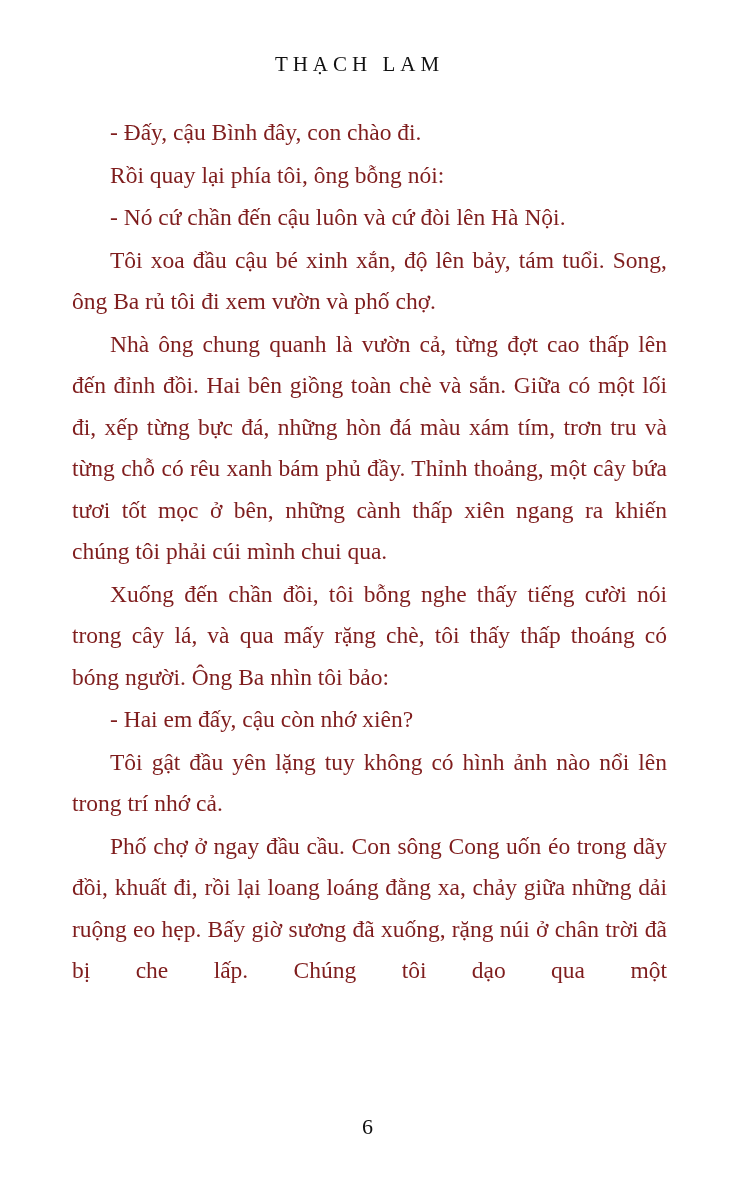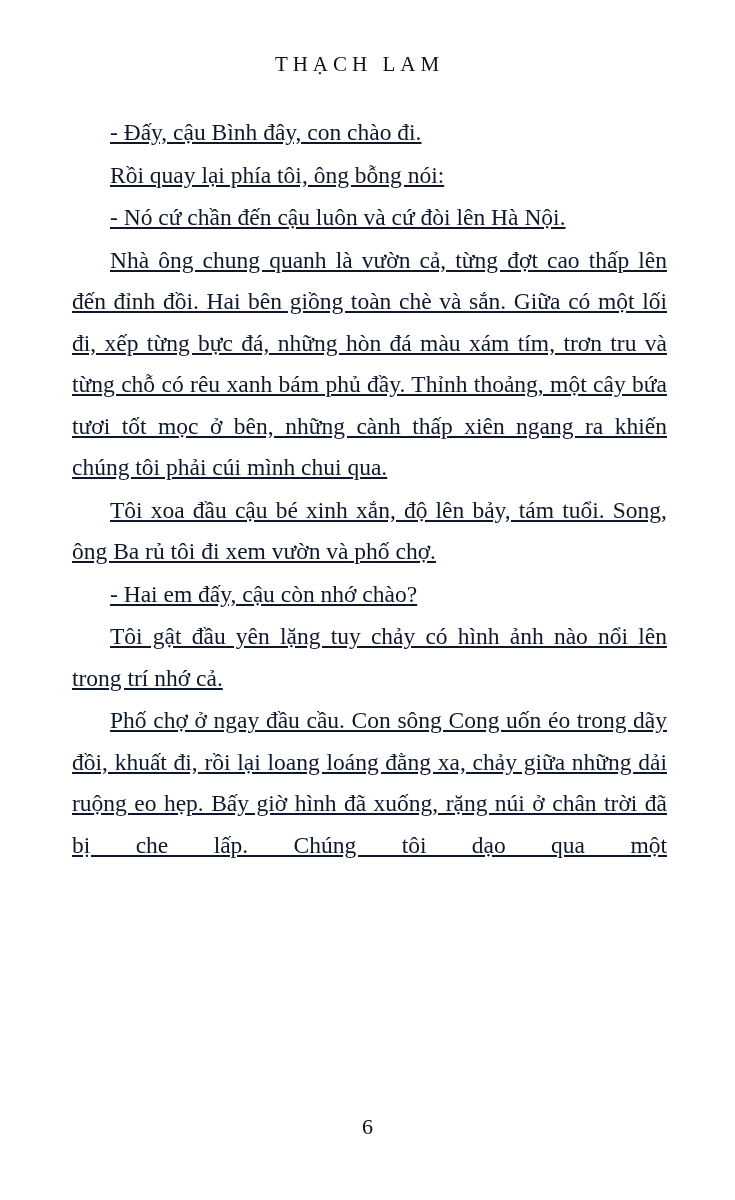--- a/index.html
+++ b/index.html
@@ -34,22 +34,21 @@
   }
   .body-text {
     position: absolute;
     top: 112px;
     left: 72px;
     width: 595px;
     font-size: 23.5px;
     line-height: 41.5px;
     text-align: justify;
     text-justify: inter-word;
-    color: #0f172a;
-    text-decoration: underline;
+    color: #7f1d1d;
   }
   .body-text p {
     margin: 0 0 1px 0;
     text-indent: 38px;
   }
   .body-text p.dash {
     text-indent: 38px;
   }
   
   .body-text p.cut::after {
@@ -71,22 +70,23 @@
 <body>
 
 <div class="page">
 
   <div class="running-head">THẠCH LAM</div>
 
   <div class="body-text">
     <p class="dash">- Đấy, cậu Bình đây, con chào đi.</p>
     <p>Rồi quay lại phía tôi, ông bỗng nói:</p>
     <p class="dash">- Nó cứ chần đến cậu luôn và cứ đòi lên Hà Nội.</p>
+    <p>Tôi xoa đầu cậu bé xinh xắn, độ lên bảy, tám tuổi. Song, ông Ba rủ tôi đi xem vườn và phố chợ.</p>
     <p>Nhà ông chung quanh là vườn cả, từng đợt cao thấp lên đến đỉnh đồi. Hai bên giồng toàn chè và sắn. Giữa có một lối đi, xếp từng bực đá, những hòn đá màu xám tím, trơn tru và từng chỗ có rêu xanh bám phủ đầy. Thỉnh thoảng, một cây bứa tươi tốt mọc ở bên, những cành thấp xiên ngang ra khiến chúng tôi phải cúi mình chui qua.</p>
-    <p>Tôi xoa đầu cậu bé xinh xắn, độ lên bảy, tám tuổi. Song, ông Ba rủ tôi đi xem vườn và phố chợ.</p>
-    <p class="dash">- Hai em đấy, cậu còn nhớ chào?</p>
-    <p>Tôi gật đầu yên lặng tuy chảy có hình ảnh nào nổi lên trong trí nhớ cả.</p>
-    <p class="cut">Phố chợ ở ngay đầu cầu. Con sông Cong uốn éo trong dãy đồi, khuất đi, rồi lại loang loáng đằng xa, chảy giữa những dải ruộng eo hẹp. Bấy giờ hình đã xuống, rặng núi ở chân trời đã bị che lấp. Chúng tôi dạo qua một</p>
+    <p>Xuống đến chần đồi, tôi bỗng nghe thấy tiếng cười nói trong cây lá, và qua mấy rặng chè, tôi thấy thấp thoáng có bóng người. Ông Ba nhìn tôi bảo:</p>
+    <p class="dash">- Hai em đấy, cậu còn nhớ xiên?</p>
+    <p>Tôi gật đầu yên lặng tuy không có hình ảnh nào nổi lên trong trí nhớ cả.</p>
+    <p class="cut">Phố chợ ở ngay đầu cầu. Con sông Cong uốn éo trong dãy đồi, khuất đi, rồi lại loang loáng đằng xa, chảy giữa những dải ruộng eo hẹp. Bấy giờ sương đã xuống, rặng núi ở chân trời đã bị che lấp. Chúng tôi dạo qua một</p>
   </div>
 
   <div class="folio">6</div>
 
 </div>
 
 </body></html>

